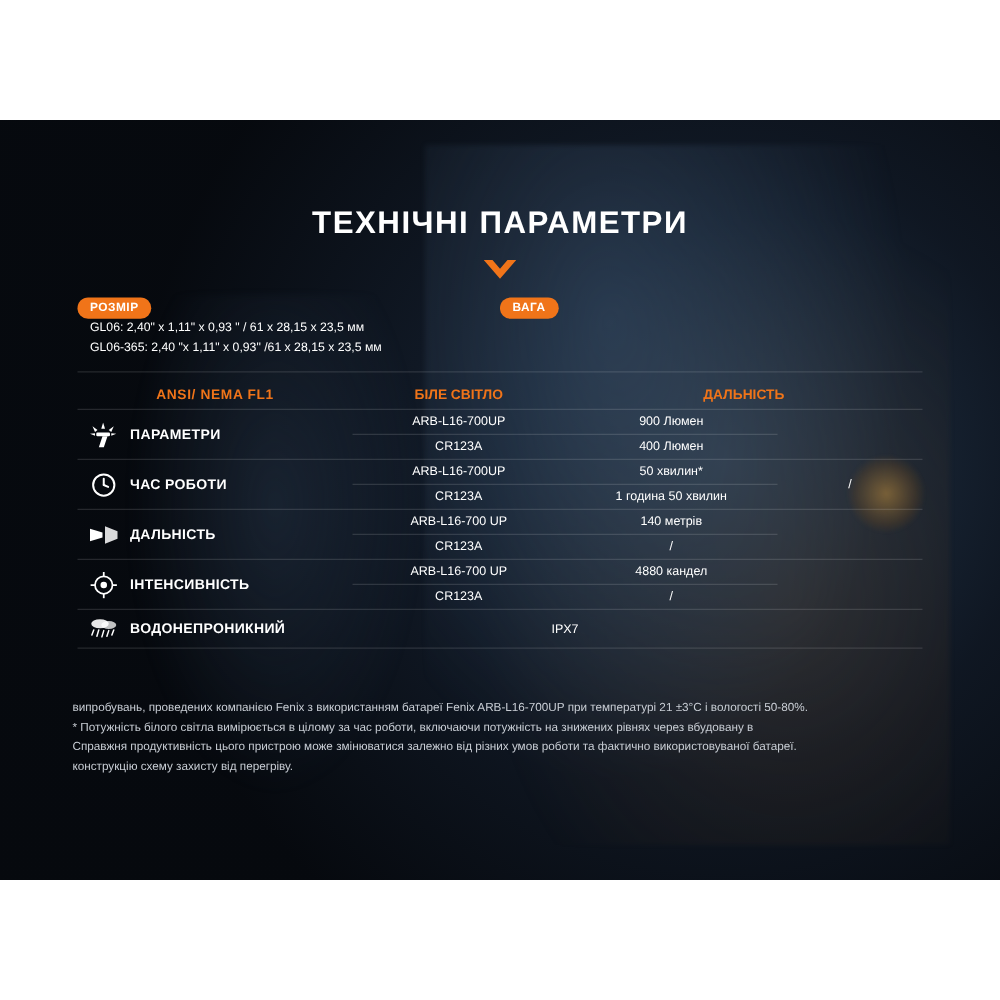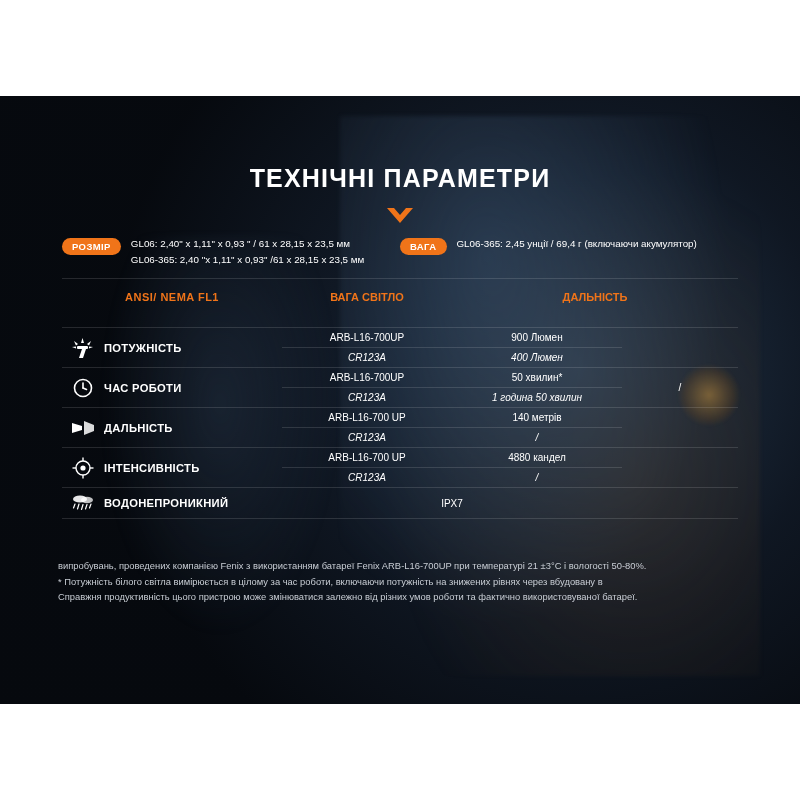--- a/index.html
+++ b/index.html
@@ -98,20 +98,21 @@
     display: flex;
     align-items: flex-start;
     gap: 0px;
     padding-bottom: 10px;
     border-bottom: 1px solid rgba(255,255,255,0.13);
   }
   .half {
     display: flex;
     align-items: flex-start;
     width: 50%;
+    flex-direction: column;
   }
   .pill {
     flex: 0 0 auto;
     display: inline-block;
     background: #f07419;
     color: #ffffff;
     font-size: 9.5px;
     font-weight: bold;
     border-radius: 9px;
     padding: 3px 10px;
@@ -123,21 +124,21 @@
     color: #ffffff;
     font-size: 9.8px;
     line-height: 16px;
     white-space: nowrap;
   }
 
   
   .head-row {
     display: flex;
     margin-top: 12px;
-    padding-bottom: 24px;
+    padding-bottom: 5px;
     border-bottom: 1px solid rgba(255,255,255,0.13);
   }
 
   .head-ansi {
     color: #f07419;
     font-size: 11px;
     font-weight: bold;
     letter-spacing: 0.5px;
     width: 220px;
     text-align: center;
@@ -183,21 +184,20 @@
   .row .pairs {
     width: 340px;
   }
   .pair {
     display: flex;
     height: 19px;
     align-items: center;
   }
   .pair + .pair {
     border-top: 1px solid rgba(255,255,255,0.13);
-    font-style: italic;
   }
   .pair .batt {
     width: 170px;
     text-align: center;
     color: #ffffff;
     font-size: 10px;
   }
   .pair .val {
     width: 170px;
     text-align: center;
@@ -258,46 +258,45 @@
         <div class="half">
           <span class="pill">РОЗМІР</span>
           <div class="lines">
             <div>GL06: 2,40" x 1,11" x 0,93 " / 61 x 28,15 x 23,5 мм</div>
             <div>GL06-365: 2,40 "x 1,11" x 0,93" /61 x 28,15 x 23,5 мм</div>
           </div>
         </div>
         <div class="half">
           <span class="pill">ВАГА</span>
           <div class="lines">
-            <div>GL06-365: 2,45 унції / 69,4 г (включаючи акумулятор)</div>
           </div>
         </div>
       </div>
 
       <div class="head-row">
         <div class="head-ansi">ANSI/ NEMA  FL1</div>
-        <div class="head-white">ВАГА СВІТЛО</div>
+        <div class="head-white">БІЛЕ СВІТЛО</div>
         <div class="head-strobe">ДАЛЬНІСТЬ</div>
       </div>
 
       <div class="row tall">
         <div class="icon-cell">
           <svg width="22" height="20" viewBox="0 0 22 20">
             <g fill="#ffffff">
               <polygon points="10,11 14,11 11,20 7,20"></polygon>
               <rect x="5" y="8" width="11" height="3" rx="1"></rect>
               <polygon points="10.5,0 12,5 9,5"></polygon>
               <polygon points="2,3 6,6 4,7.5"></polygon>
               <polygon points="19,3 15,6 17,7.5"></polygon>
               <polygon points="0,9 4,8.5 4,10.5"></polygon>
               <polygon points="21,9 17,8.5 17,10.5"></polygon>
             </g>
           </svg>
         </div>
-        <div class="label-cell">ПОТУЖНІСТЬ</div>
+        <div class="label-cell">ПАРАМЕТРИ</div>
         <div class="pairs">
           <div class="pair">
             <div class="batt">ARB-L16-700UP</div>
             <div class="val">900 Люмен</div>
           </div>
           <div class="pair">
             <div class="batt">CR123A</div>
             <div class="val">400 Люмен</div>
           </div>
         </div>
@@ -391,15 +390,16 @@
         <div class="single-val">IPX7</div>
         <div class="strobe-cell"></div>
       </div>
 
     </div>
 
     <div class="notes">
       <p>випробувань, проведених компанією Fenix з використанням батареї Fenix ARB-L16-700UP при температурі 21 ±3°C і вологості 50-80%.</p>
       <p>* Потужність білого світла вимірюється в цілому за час роботи, включаючи потужність на знижених рівнях через вбудовану в</p>
       <p>Справжня продуктивність цього пристрою може змінюватися залежно від різних умов роботи та фактично використовуваної батареї.</p>
+      <p>конструкцію схему захисту від перегріву.</p>
     </div>
   </div>
 </div>
 
 </body></html>

